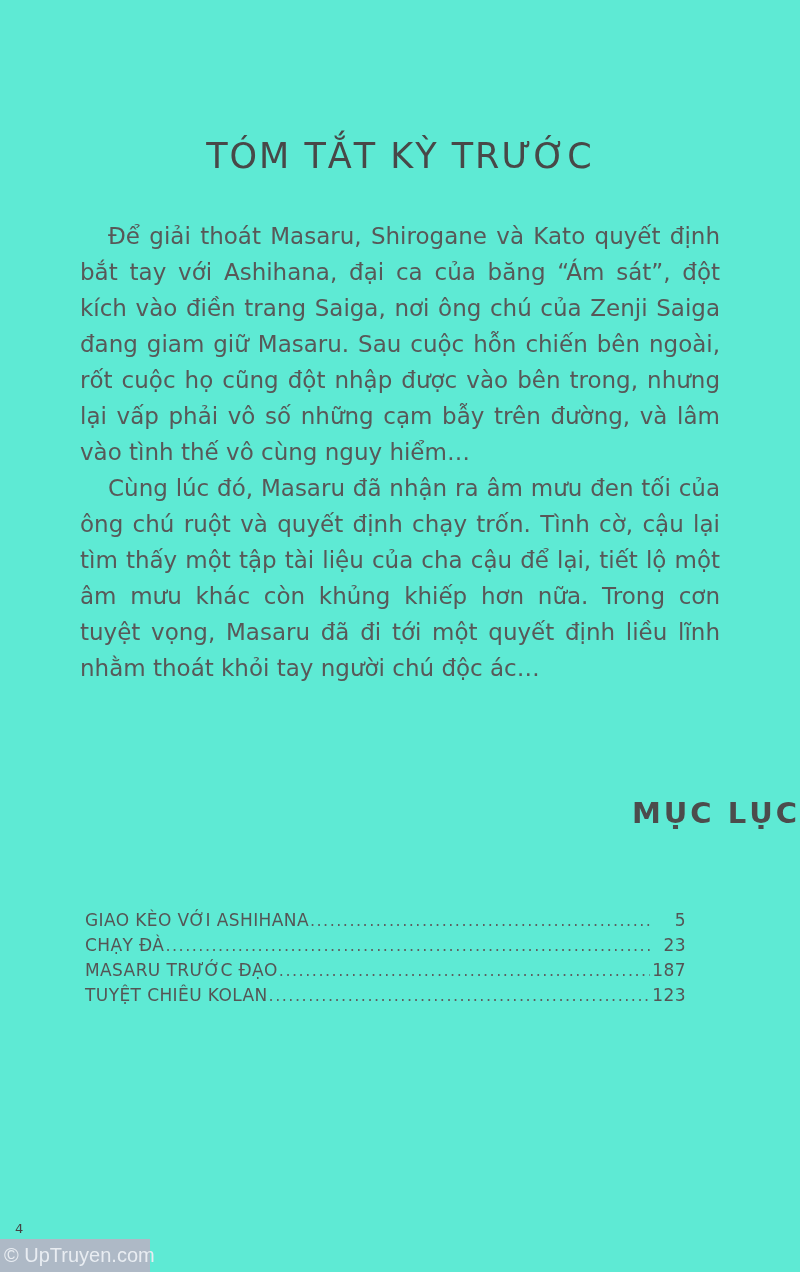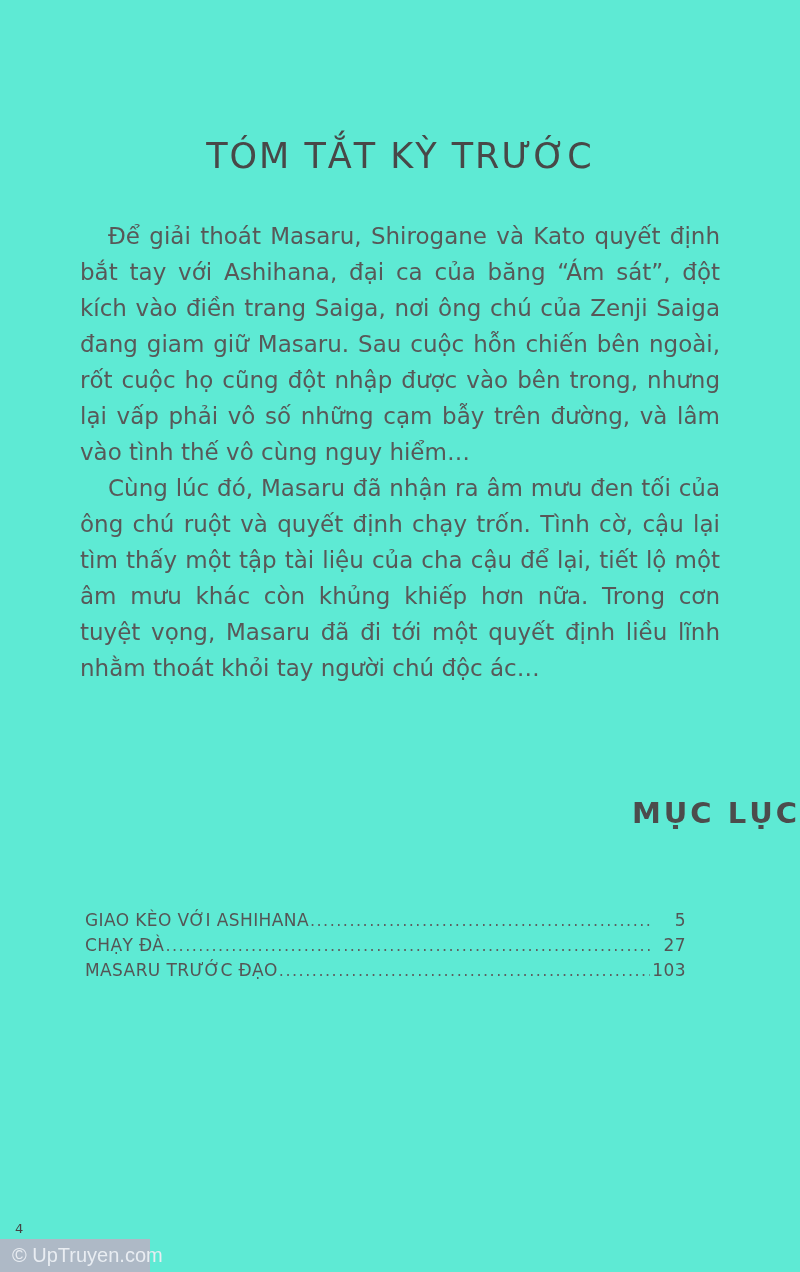--- a/index.html
+++ b/index.html
@@ -100,21 +100,21 @@
     position: absolute;
     top: 1239px;
     left: 0;
     width: 150px;
     height: 33px;
     background: #aeb9c6;
     color: #e9edf2;
     font-family: "Liberation Sans", sans-serif;
     font-size: 20px;
     line-height: 33px;
-    padding-left: 12px;
+    padding-left: 4px;
     box-sizing: border-box;
     white-space: nowrap;
   }
 </style>
 </head>
 <body>
 
 <div class="page">
 
   <div class="summary-title">TÓM TẮT KỲ TRƯỚC</div>
@@ -128,26 +128,31 @@
 
   <div class="toc">
     <div class="toc-row">
       <span class="toc-label">GIAO KÈO VỚI ASHIHANA</span>
       <span class="toc-dots"></span>
       <span class="toc-page">5</span>
     </div>
     <div class="toc-row">
       <span class="toc-label">CHẠY ĐÀ</span>
       <span class="toc-dots"></span>
-      <span class="toc-page">27</span>
+      <span class="toc-page">23</span>
     </div>
     <div class="toc-row">
       <span class="toc-label">MASARU TRƯỚC ĐẠO</span>
       <span class="toc-dots"></span>
-      <span class="toc-page">103</span>
+      <span class="toc-page">187</span>
+    </div>
+    <div class="toc-row">
+      <span class="toc-label">TUYỆT CHIÊU KOLAN</span>
+      <span class="toc-dots"></span>
+      <span class="toc-page">123</span>
     </div>
   </div>
 
   <div class="folio">4</div>
 
   <div class="watermark">© UpTruyen.com</div>
 
 </div>
 
 </body></html>

